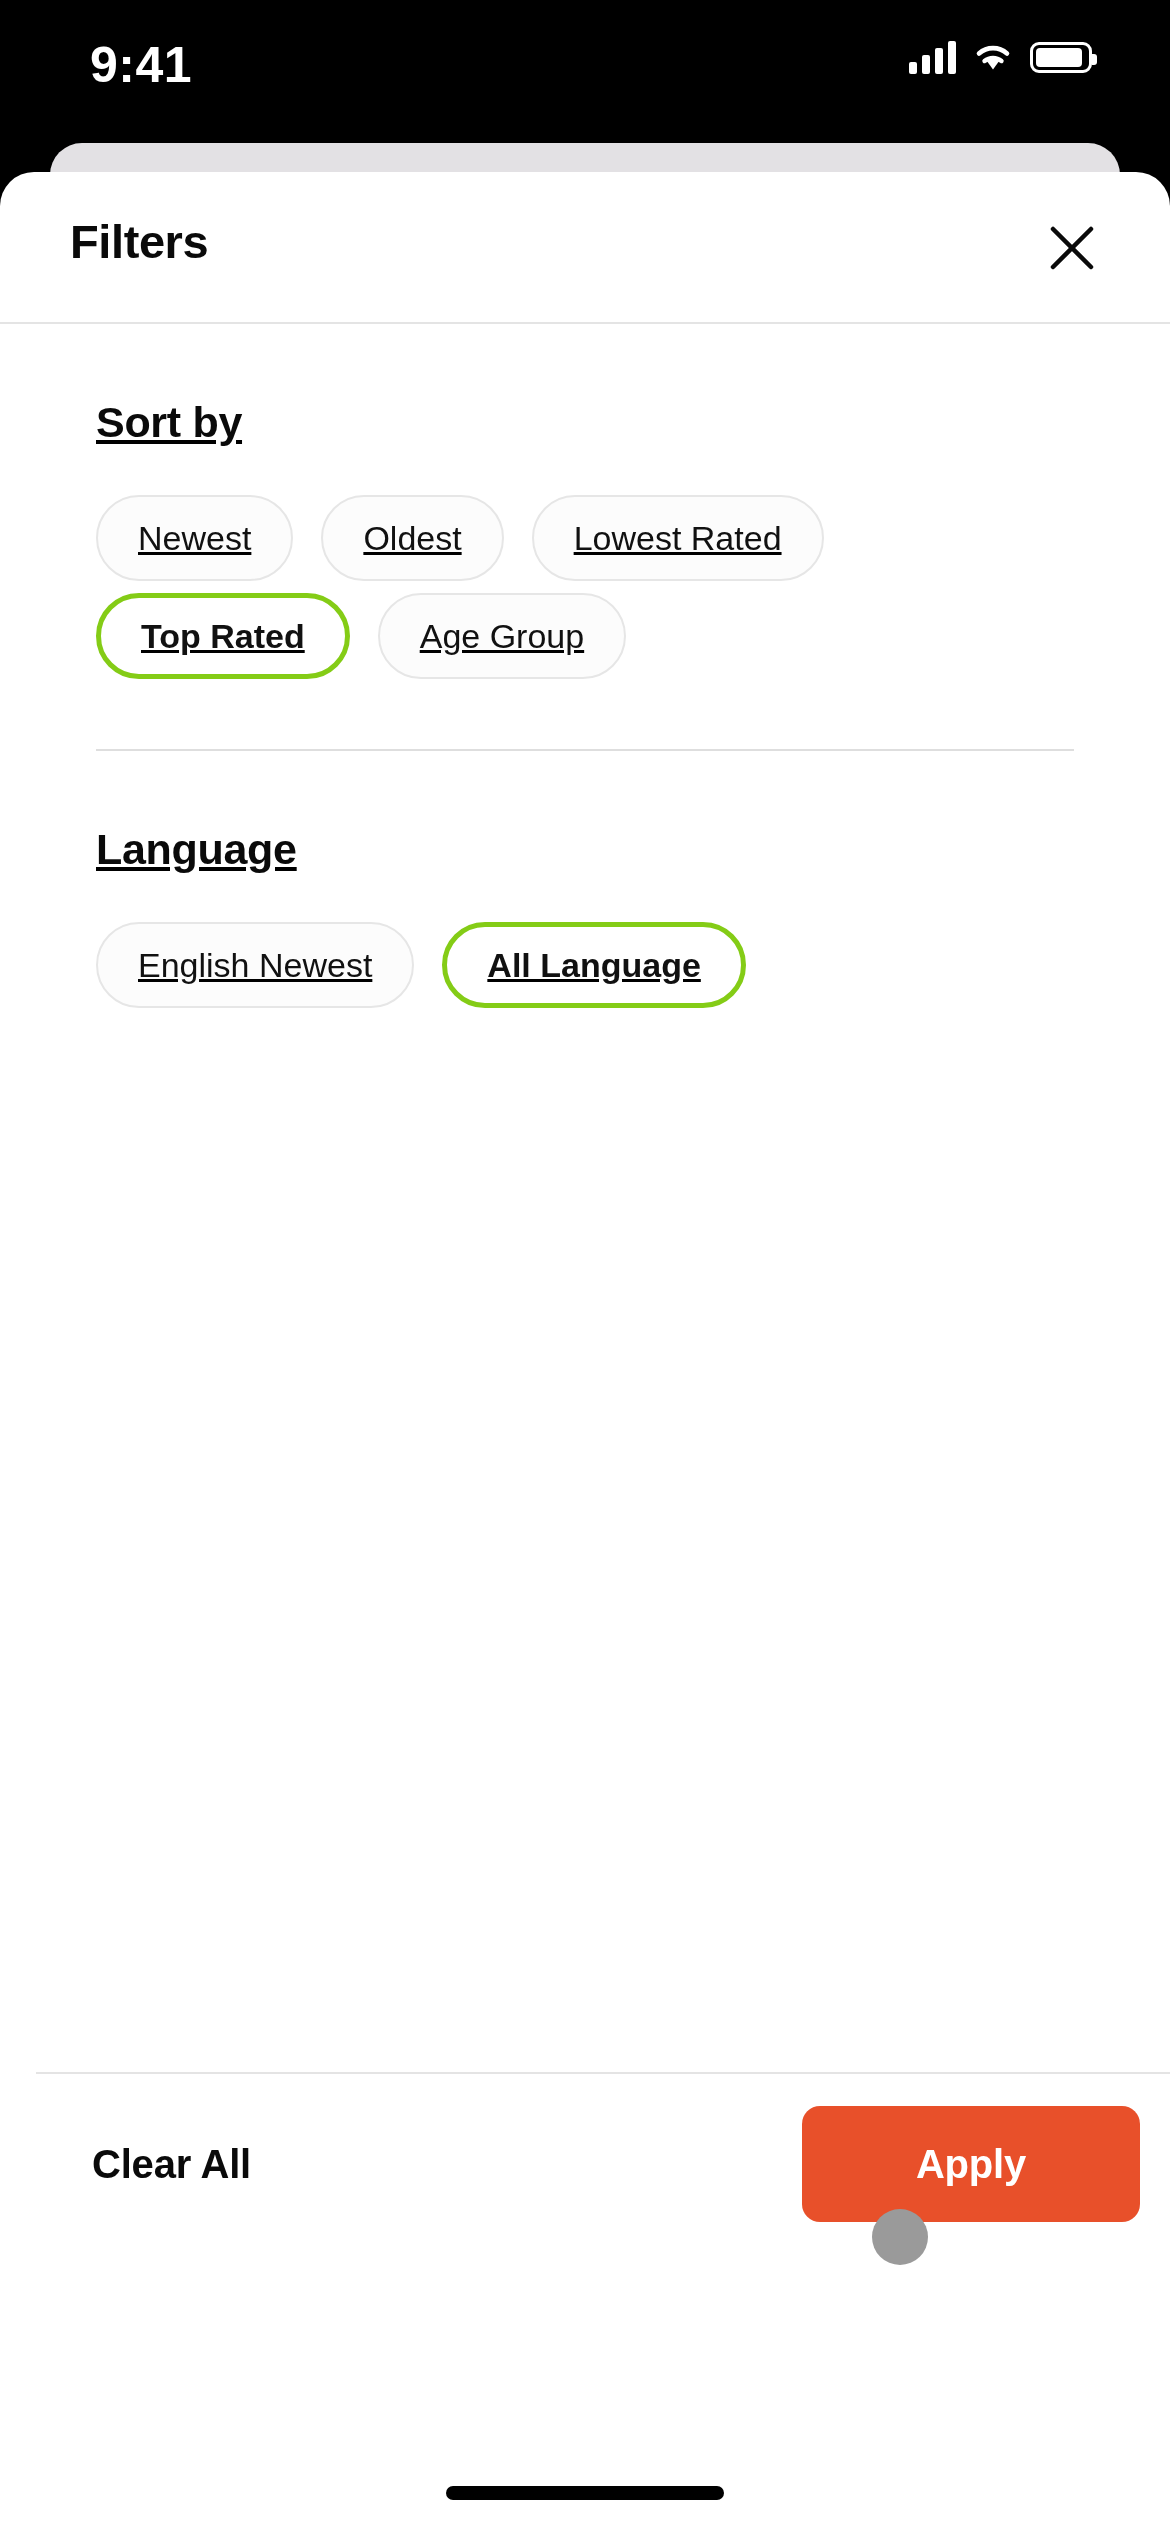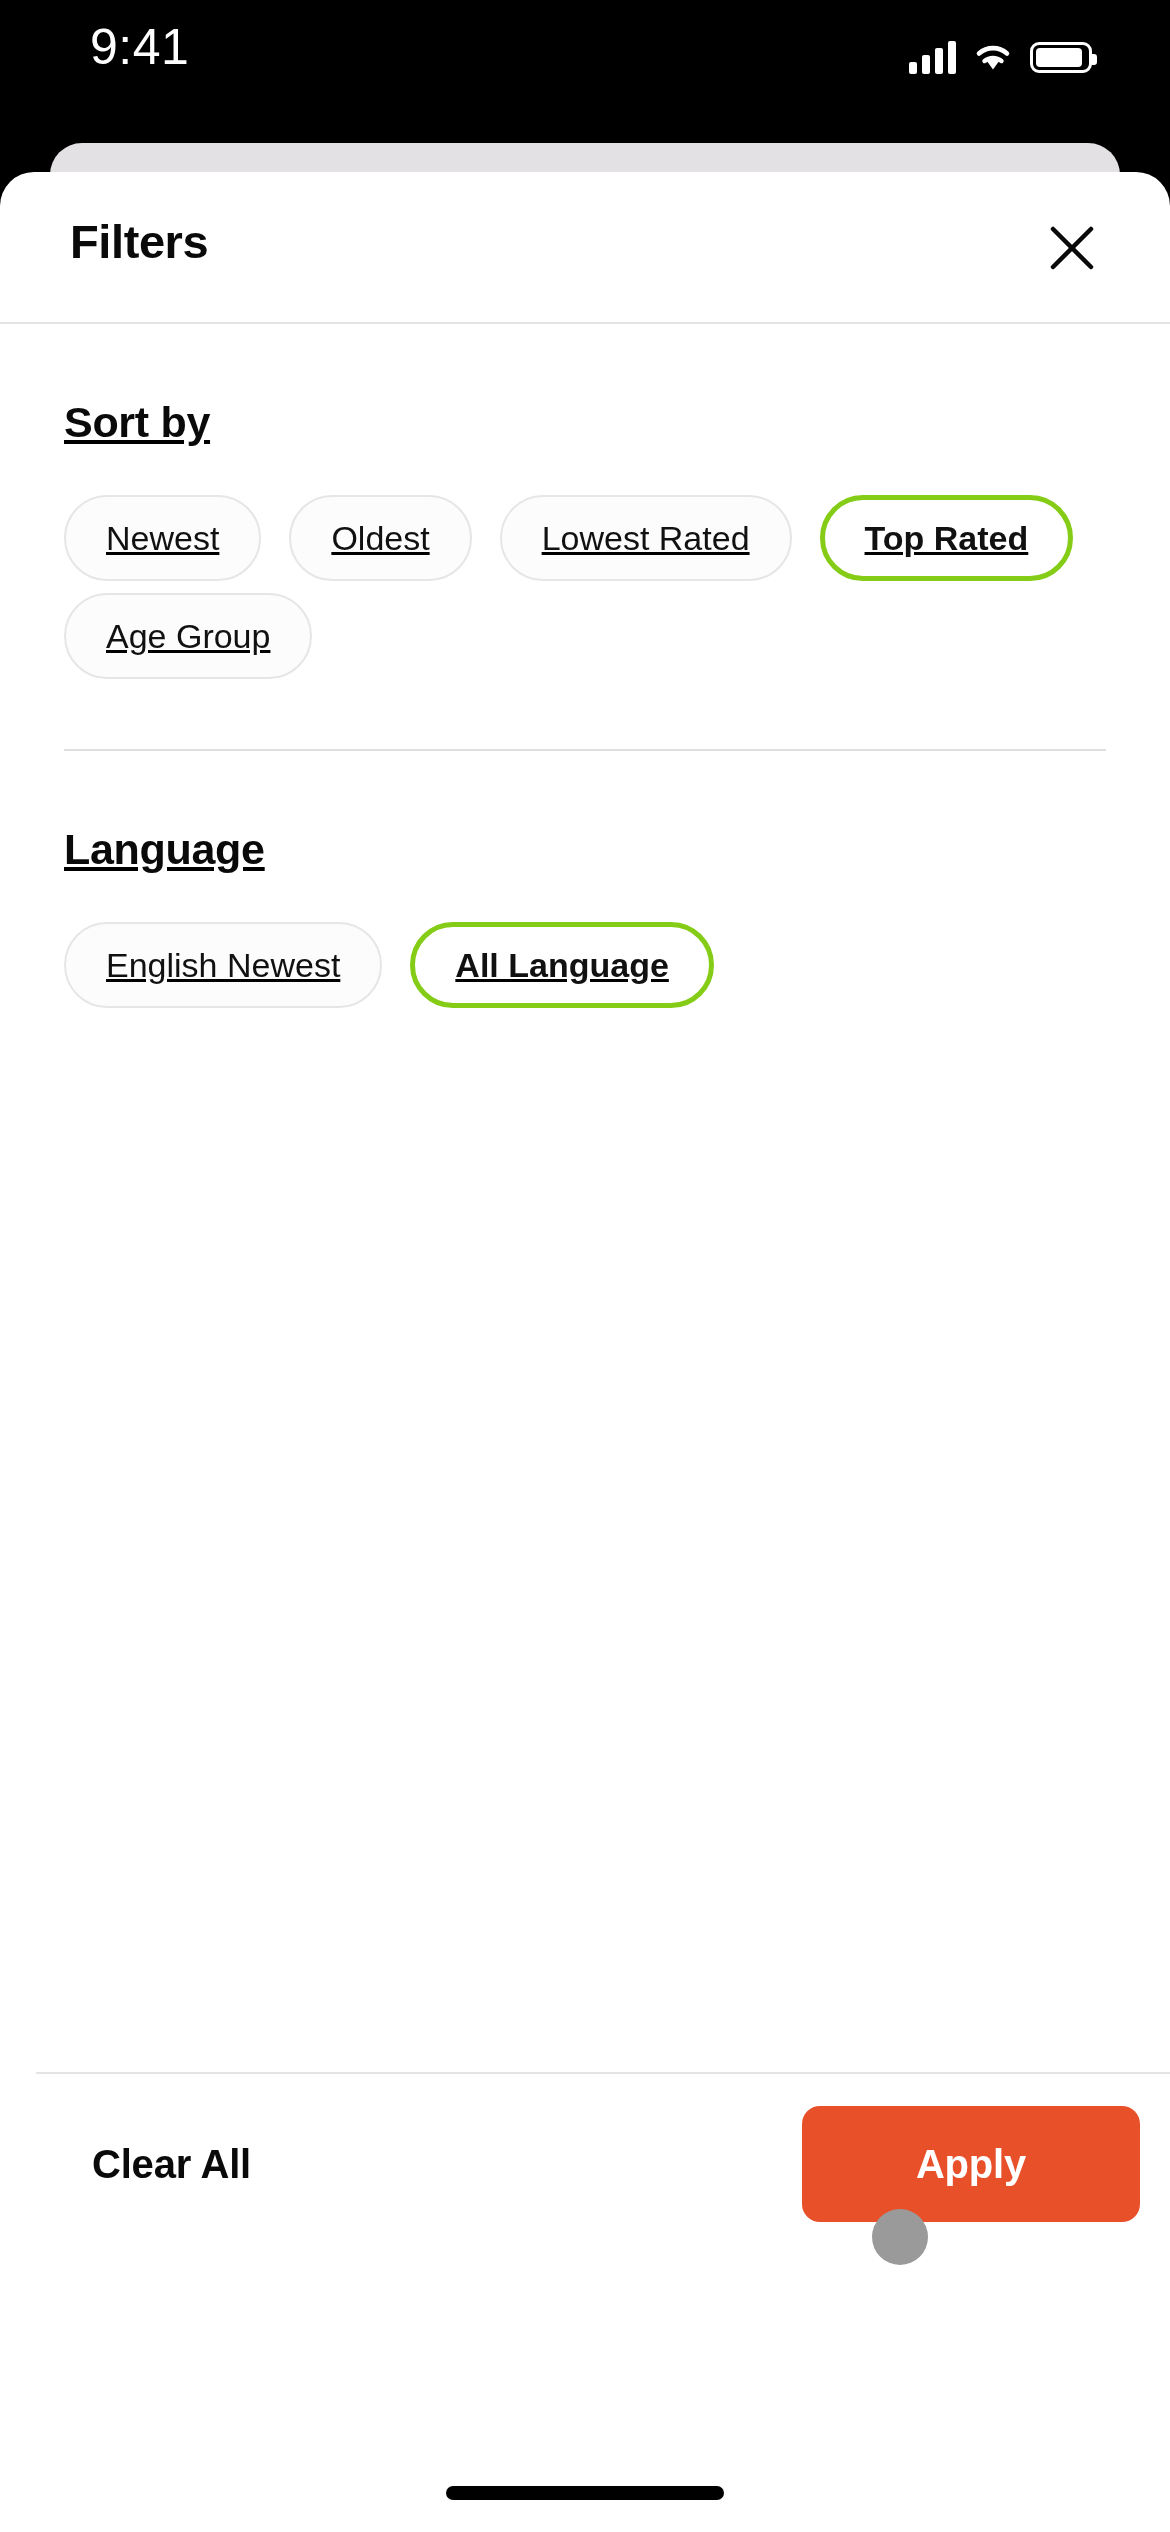--- a/index.html
+++ b/index.html
@@ -16,24 +16,24 @@
   }
 
   
   #status-bar {
     position:absolute; top:0; left:0;
     width:1170px; height:132px;
     background:#000;
     z-index:40;
   }
   #status-time {
-    position:absolute; left:90px; top:18px;
+    position:absolute; left:90px; top:36px;
     width:240px;
     color:#fff;
-    font-size:50px; font-weight:400;
+    font-size:50px; font-weight:700;
     letter-spacing:0.5px;
   }
   #status-icons {
     position:absolute; right:78px; top:40px;
     display:flex; align-items:center; gap:16px;
   }
   .bars { display:flex; align-items:flex-end; gap:5px; height:34px; }
   .bars i { display:block; width:8px; background:#fff; border-radius:2px; }
   .bars i:nth-child(1){ height:12px; }
   .bars i:nth-child(2){ height:19px; }
@@ -87,21 +87,21 @@
   }
   #close-button {
     position:absolute; right:60px; top:38px;
     width:76px; height:76px;
     display:flex; align-items:center; justify-content:center;
     cursor:pointer;
   }
   #close-button svg { display:block; }
 
   
-  #sheet-body { padding:0 64px; }
+  #sheet-body { padding:0 96px; }
 
   .section { padding-top:74px; }
   .section-title {
     font-size:43px; font-weight:700; color:#0A0A0A;
     letter-spacing:-0.3px;
     margin-bottom:48px;
   }
   .chip-row {
     display:flex; flex-wrap:wrap;
     gap:12px 28px;

